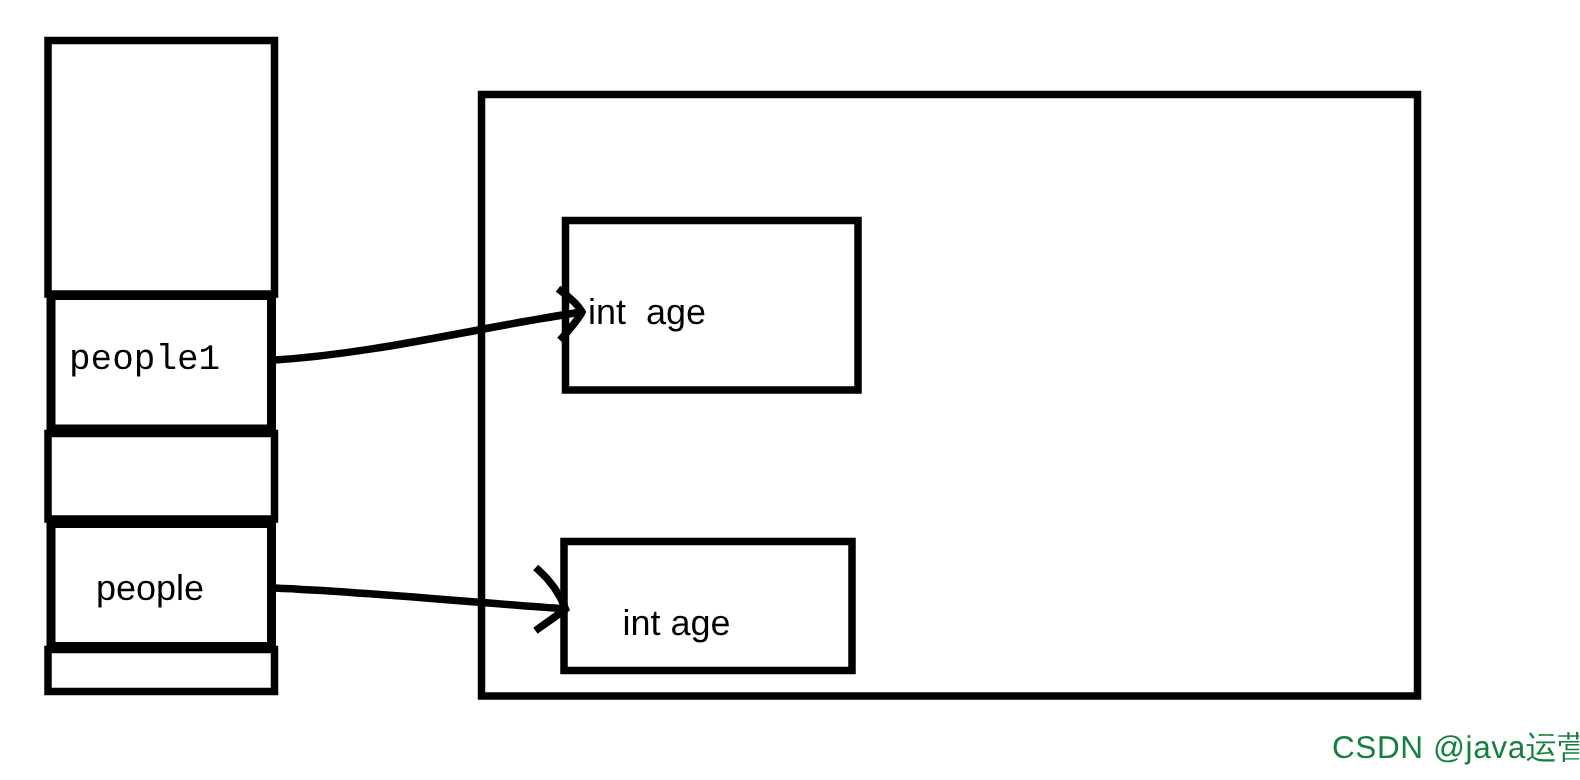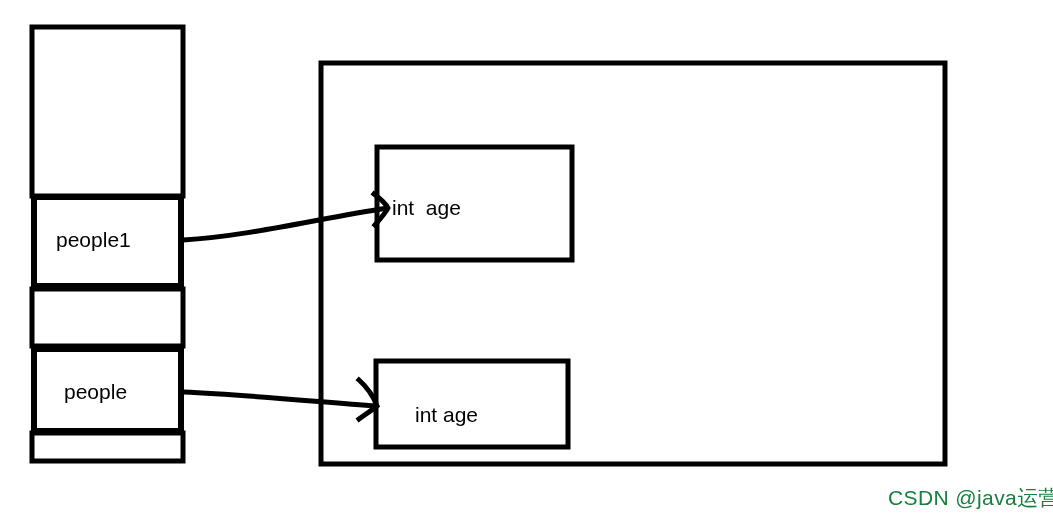--- a/index.html
+++ b/index.html
@@ -21,25 +21,25 @@
     position: absolute;
     top: 0;
     left: 0;
     width: 1053px;
     height: 520px;
   }
   .lbl {
     position: absolute;
     color: #000000;
     font-family: "Liberation Sans", sans-serif;
-    font-size: 21px;
+    font-size: 24px;
     line-height: 1;
     white-space: pre;
   }
-  #label-people1 { left: 56px; top: 229px; }
+  #label-people1 { left: 46px; top: 229px; font-family: Liberation Mono, monospace; }
   #label-people  { left: 64px; top: 381px; }
   #label-field-top    { left: 392px; top: 197px; }
   #label-field-bottom { left: 415px; top: 404px; }
   #watermark {
     position: absolute;
     left: 888px;
     top: 484px;
     font-size: 21px;
     color: #15803d;
     font-family: "Liberation Sans", sans-serif;

